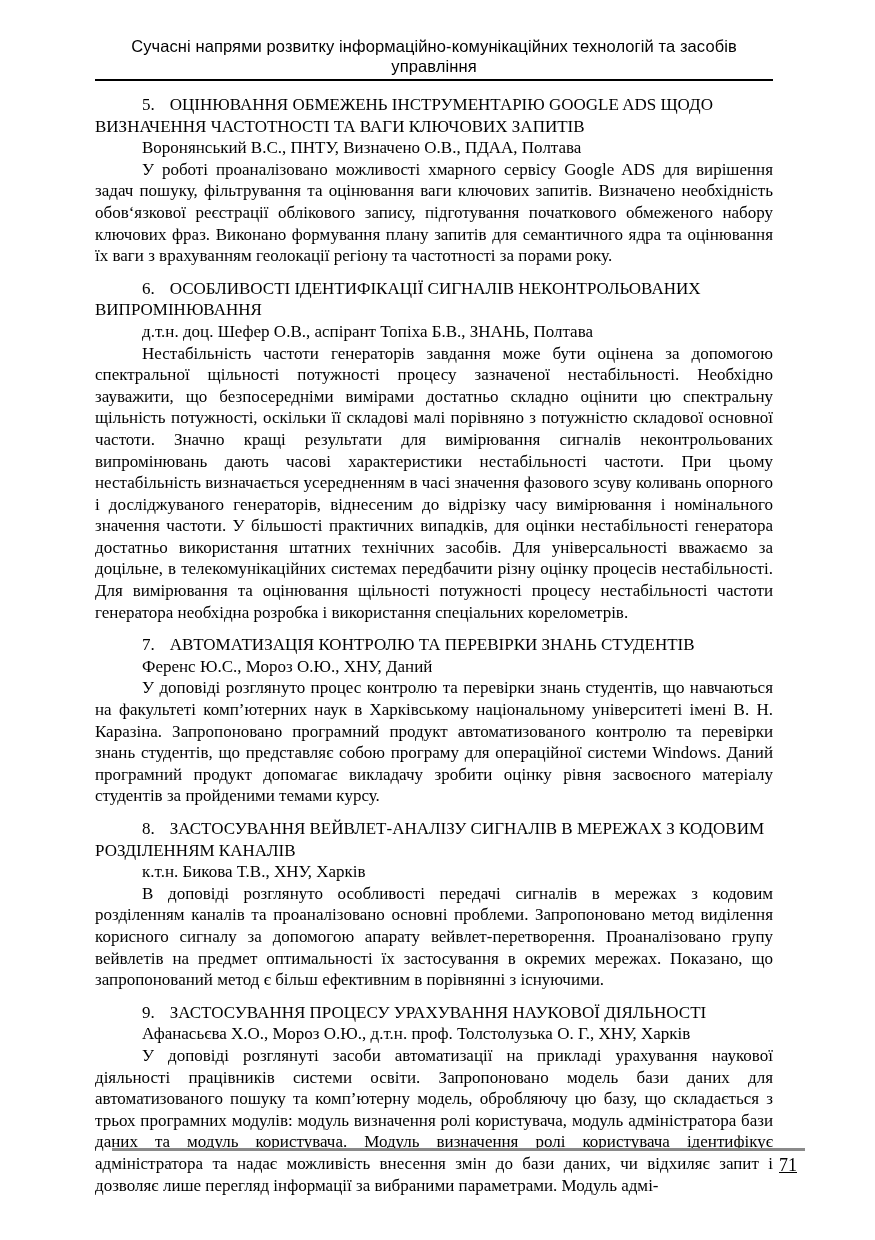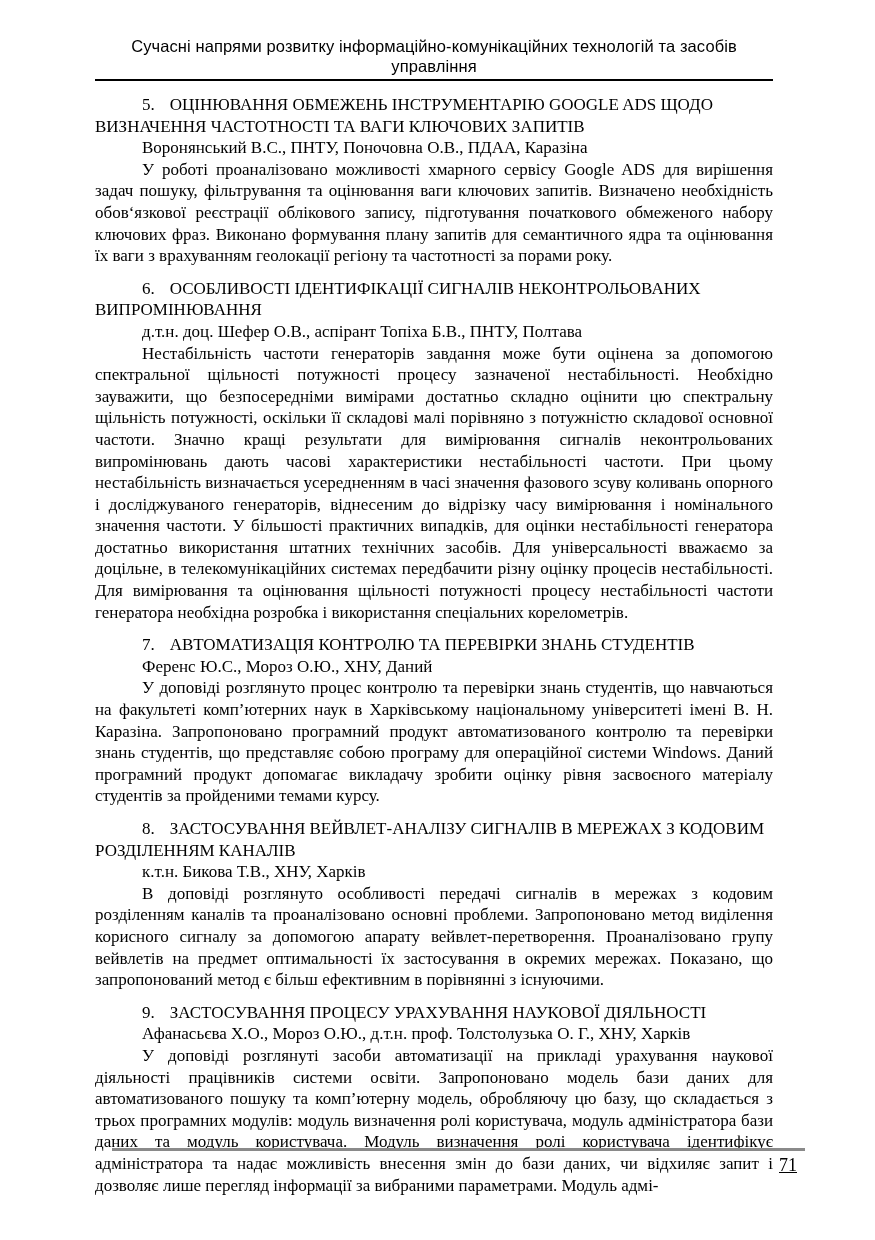--- a/index.html
+++ b/index.html
@@ -58,27 +58,27 @@
 </style>
 </head>
 <body>
 
 <div class="page">
 
   <div class="running-head">Сучасні напрями розвитку інформаційно-комунікаційних технологій та засобів управління</div>
 
   <section class="sec">
     <p class="sec-title"><span class="sec-num">5.</span><span>ОЦІНЮВАННЯ ОБМЕЖЕНЬ ІНСТРУМЕНТАРІЮ GOOGLE ADS ЩОДО ВИЗНАЧЕННЯ ЧАСТОТНОСТІ ТА ВАГИ КЛЮЧОВИХ ЗАПИТІВ</span></p>
-    <p class="sec-authors">Воронянський В.С., ПНТУ, Поночовна О.В., ПДАА, Каразіна</p>
+    <p class="sec-authors">Воронянський В.С., ПНТУ, Визначено О.В., ПДАА, Полтава</p>
     <p class="sec-body">У роботі проаналізовано можливості хмарного сервісу Google ADS для вирішення задач пошуку, фільтрування та оцінювання ваги ключових запитів. Визначено необхідність обов‘язкової реєстрації облікового запису, підготування початкового обмеженого набору ключових фраз. Виконано формування плану запитів для семантичного ядра та оцінювання їх ваги з врахуванням геолокації регіону та частотності за порами року.</p>
   </section>
 
   <section class="sec">
     <p class="sec-title"><span class="sec-num">6.</span><span>ОСОБЛИВОСТІ ІДЕНТИФІКАЦІЇ СИГНАЛІВ НЕКОНТРОЛЬОВАНИХ ВИПРОМІНЮВАННЯ</span></p>
-    <p class="sec-authors">д.т.н. доц. Шефер О.В., аспірант Топіха Б.В., ПНТУ, Полтава</p>
+    <p class="sec-authors">д.т.н. доц. Шефер О.В., аспірант Топіха Б.В., ЗНАНЬ, Полтава</p>
     <p class="sec-body">Нестабільність частоти генераторів завдання може бути оцінена за допомогою спектральної щільності потужності процесу зазначеної нестабільності. Необхідно зауважити, що безпосередніми вимірами достатньо складно оцінити цю спектральну щільність потужності, оскільки її складові малі порівняно з потужністю складової основної частоти. Значно кращі результати для вимірювання сигналів неконтрольованих випромінювань дають часові характеристики нестабільності частоти. При цьому нестабільність визначається усередненням в часі значення фазового зсуву коливань опорного і досліджуваного генераторів, віднесеним до відрізку часу вимірювання і номінального значення частоти. У більшості практичних випадків, для оцінки нестабільності генератора достатньо використання штатних технічних засобів. Для універсальності вважаємо за доцільне, в телекомунікаційних системах передбачити різну оцінку процесів нестабільності. Для вимірювання та оцінювання щільності потужності процесу нестабільності частоти генератора необхідна розробка і використання спеціальних корелометрів.</p>
   </section>
 
   <section class="sec">
     <p class="sec-title"><span class="sec-num">7.</span><span>АВТОМАТИЗАЦІЯ КОНТРОЛЮ ТА ПЕРЕВІРКИ ЗНАНЬ СТУДЕНТІВ</span></p>
     <p class="sec-authors">Ференс Ю.С., Мороз О.Ю., ХНУ, Даний</p>
     <p class="sec-body">У доповіді розглянуто процес контролю та перевірки знань студентів, що навчаються на факультеті комп’ютерних наук в Харківському національному університеті імені В. Н. Каразіна. Запропоновано програмний продукт автоматизованого контролю та перевірки знань студентів, що представляє собою програму для операційної системи Windows. Даний програмний продукт допомагає викладачу зробити оцінку рівня засвоєного матеріалу студентів за пройденими темами курсу.</p>
   </section>
 
   <section class="sec">

